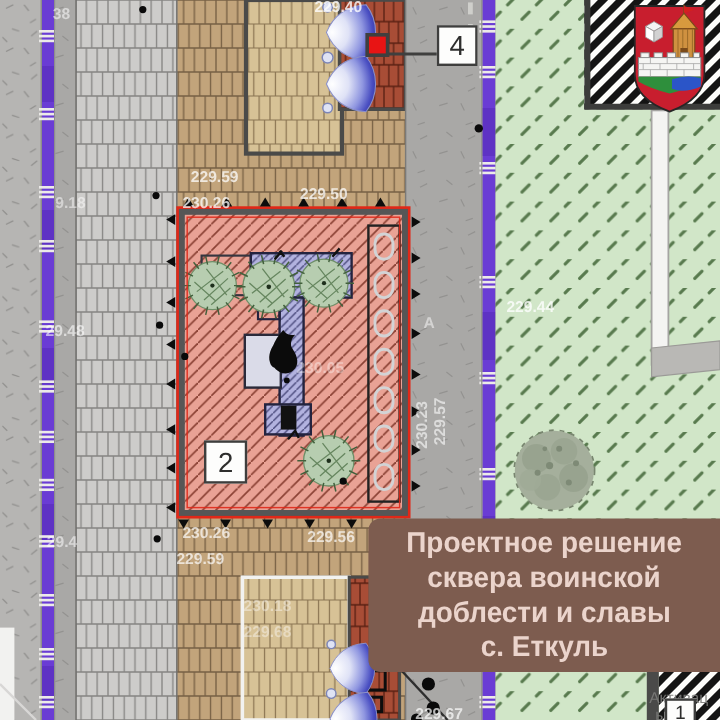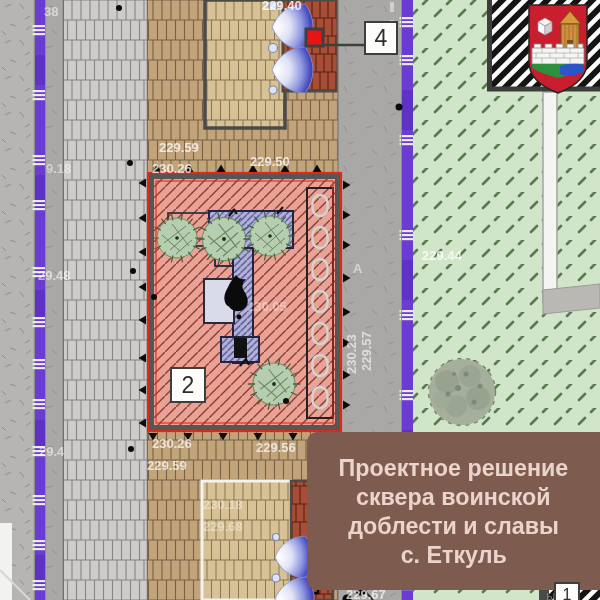--- a/index.html
+++ b/index.html
@@ -1,20 +1,20 @@
 <!DOCTYPE html>
 <html><head>
 <meta charset="utf-8">
 <style>
   html,body{margin:0;padding:0;background:#888;}
   #stage{position:relative;width:600px;height:600px;overflow:hidden;background:#b6b5b3;
          font-family:"Liberation Sans",sans-serif;}
   #planSvg{position:absolute;left:0;top:0;}
   .lbl{font-family:"Liberation Sans",sans-serif;font-weight:bold;font-size:13px;fill:#ffffff;}
-  .banner{position:absolute;left:307px;top:432px;width:293px;height:158px;background:#7d5c4f;
+  .banner{position:absolute;left:307px;top:432px;width:293px;height:128px;background:#7d5c4f;
           border-radius:10px 0 0 10px;display:flex;flex-direction:column;justify-content:center;
           align-items:center;z-index:5;}
   .banner div{font-weight:bold;font-size:24px;line-height:29px;color:#ebd4cc;
               transform:scaleX(.97);white-space:nowrap;}
   .callout{position:absolute;background:#fdfdfc;border:2.5px solid #3e3e3d;color:#2e2e2d;
            display:flex;align-items:center;justify-content:center;
            font-size:23px;z-index:6;box-sizing:border-box;}
   #callout4{left:364px;top:21px;width:34px;height:34px;}
   #callout2{left:170px;top:367px;width:36px;height:36px;}
   #callout1{left:554px;top:582px;width:26px;height:26px;font-size:16px;border-width:2px;}

